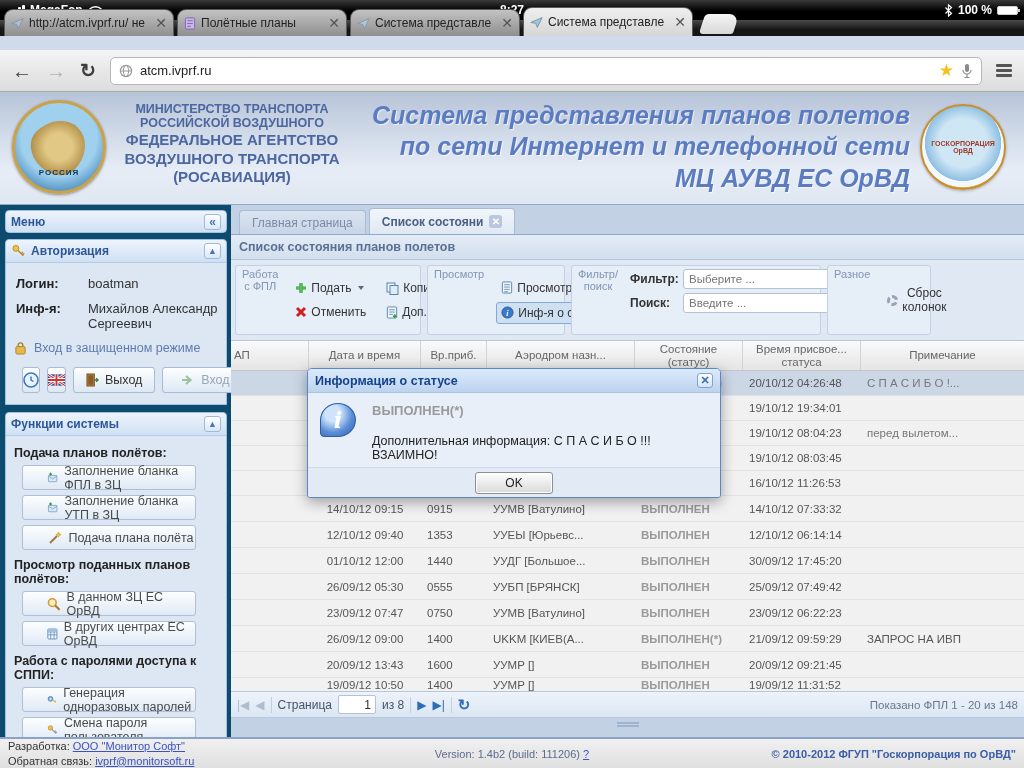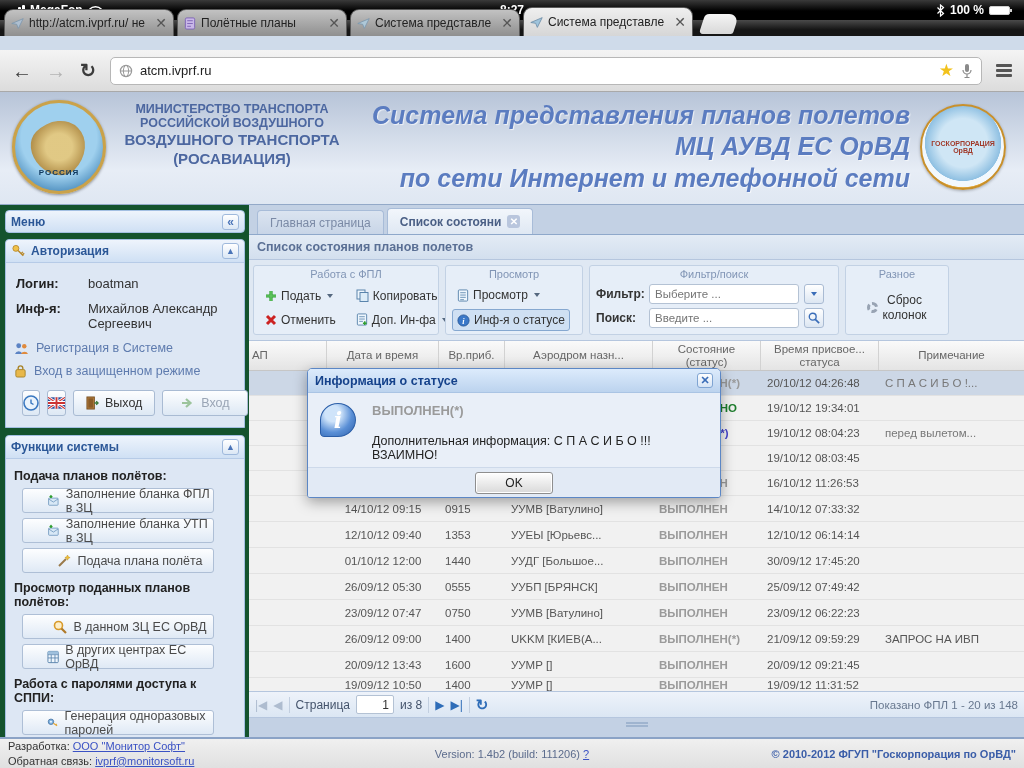--- a/index.html
+++ b/index.html
@@ -4,21 +4,21 @@
 <style>
   * { margin:0; padding:0; box-sizing:border-box; }
   html,body { width:1024px; height:768px; }
   body { font-family:"Liberation Sans", sans-serif; background:#000; }
   #page { position:relative; width:1024px; height:768px; overflow:hidden; background:#cfdbea; }
 
   
   .statusbar { position:absolute; left:0; top:0; width:1024px; height:20px; background:linear-gradient(#3a3a3a,#000 55%); color:#fff; display:flex; align-items:center; font-size:12px; font-weight:bold; }
   .sb-left { display:flex; align-items:center; gap:5px; padding-left:6px; }
   .sb-center { position:absolute; left:0; right:0; text-align:center; }
-  .sb-right { margin-left:auto; display:flex; align-items:center; gap:5px; padding-right:14px; }
+  .sb-right { margin-left:auto; display:flex; align-items:center; gap:5px; padding-right:6px; }
   .sig { display:flex; align-items:flex-end; gap:1px; }
   .sig i { display:block; width:3px; background:#fff; border-radius:1px; }
   .batt { width:21px; height:9px; border:1px solid #cfcfcf; border-radius:2px; background:#fff; position:relative; }
   .batt:after { content:""; position:absolute; right:-3px; top:2px; width:2px; height:3px; background:#cfcfcf; }
 
   
   .tabstrip { position:absolute; left:0; top:20px; width:1024px; height:16px; background:linear-gradient(#4a4a4a,#161616 60%); display:flex; align-items:flex-end; padding-left:4px; }
   .btab { position:relative; width:170px; height:27px; margin-right:3px; border-radius:9px 9px 0 0; background:linear-gradient(#c2c2c2,#8f8f8f); border:1px solid #5a5a5a; border-bottom:none; display:flex; align-items:center; padding:0 6px; gap:5px; font-size:12px; color:#222; }
   .btab.active { background:linear-gradient(#efefef,#d6d6d6); height:29px; }
   .btab .ttl { flex:1; white-space:nowrap; overflow:hidden; }
@@ -44,21 +44,21 @@
   .ministry .b { font-size:15px; line-height:1.25; }
   .apptitle { position:absolute; left:350px; top:8px; width:560px; text-align:right; font-style:italic; font-weight:bold; color:#5b7cc0; text-shadow:1px 1px 1px rgba(255,255,255,.7); }
   .apptitle div { font-size:25px; line-height:1.25; }
   .logo-right { position:absolute; right:18px; top:12px; width:86px; height:86px; border-radius:50%; background:radial-gradient(circle at 50% 45%, #cfe6f5 0 40%, #8fc0e2 62%, #f2f8fd 63% 72%, #e8b24a 73%); border:2px solid #c8902c; display:flex; align-items:center; justify-content:center; box-shadow:0 1px 3px rgba(0,0,0,.3); }
   .logo-right .txt { font-size:7px; font-weight:bold; color:#a03a2a; text-align:center; }
 
   
   .content { position:absolute; left:0; top:205px; width:1024px; height:532px; display:flex; background:#c3d1e4; }
 
   
-  .sidebar { width:249px; height:100%; padding:5px 4px 0 5px; background:#14532d; overflow:hidden; flex:none; }
+  .sidebar { width:231px; height:100%; padding:5px 4px 0 5px; background:#0c4a6e; overflow:hidden; flex:none; }
   .panelhdr { height:23px; background:linear-gradient(#eef4fc,#cfe0f4); border:1px solid #a3bfe2; border-radius:4px 4px 0 0; display:flex; align-items:center; padding:0 5px; color:#2b5797; font-weight:bold; font-size:12px; }
   .panelhdr .tool { margin-left:auto; width:17px; height:16px; background:linear-gradient(#fff,#dbe7f5); border:1px solid #9fb9dc; border-radius:3px; color:#4a74b8; font-size:9px; display:flex; align-items:center; justify-content:center; }
   .menubar { margin-bottom:6px; border-radius:4px; }
   .menubar .tool { font-size:12px; font-weight:bold; }
   .panel { border:1px solid #a3bfe2; border-radius:4px 4px 0 0; margin-bottom:7px; background:#dde7f4; }
   .panel .panelhdr { border:none; border-bottom:1px solid #b6cbe7; }
   .panelbody { padding:7px 6px; font-size:12px; color:#333; }
   .kv { display:flex; margin:6px 2px 10px 4px; }
   .kv .k { width:72px; font-weight:bold; font-size:13px; color:#222; }
   .kv .v { flex:1; font-size:13px; color:#333; }
@@ -73,21 +73,21 @@
   
   .main { flex:1; height:100%; position:relative; padding-top:3px; }
   .maintabs { height:27px; display:flex; align-items:flex-end; padding-left:8px; border-bottom:1px solid #8ea8ca; }
   .mtab { height:24px; padding:0 12px; display:flex; align-items:center; gap:6px; font-size:12px; color:#7b8aa6; background:linear-gradient(#dbe4f0,#c8d5e7); border:1px solid #a8bcd8; border-bottom:none; border-radius:4px 4px 0 0; margin-right:3px; }
   .mtab.active { background:linear-gradient(#f2f6fb,#dfe8f3); color:#4a5f85; font-weight:bold; height:26px; }
   .mtab .x { width:13px; height:13px; border-radius:3px; background:#b9c6dd; color:#fff; font-size:10px; line-height:13px; text-align:center; }
   .ptitle { height:25px; background:linear-gradient(#e3ebf5,#d3dfee); border-bottom:1px solid #b5c6de; display:flex; align-items:center; padding:0 8px; font-weight:bold; font-size:12.5px; color:#5a6f94; }
 
   
   .tbar { height:81px; background:#dfe8f3; border-bottom:1px solid #b5c6de; display:flex; gap:6px; padding:5px 4px; }
-  .tgroup { border:1px solid #c2d1e4; border-radius:3px; background:#e6eef8; display:flex; flex-direction:column; }
+  .tgroup { border:1px solid #c2d1e4; border-radius:3px; background:#e6eef8; display:flex; flex-direction:row; }
   .tgtitle { text-align:center; font-size:11px; color:#8195b5; padding:2px 6px 1px; }
   .tgbody { flex:1; display:flex; align-items:center; padding:2px 6px; gap:4px; }
   .tbtn { display:flex; align-items:center; gap:4px; font-size:12px; color:#333; padding:3px 4px; border:1px solid transparent; border-radius:3px; white-space:nowrap; }
   .tbtn.pressed { background:#cfe0f3; border-color:#86a8d0; }
   .g2col { display:grid; grid-template-columns:auto auto; gap:2px 10px; }
   .g1col { display:flex; flex-direction:column; gap:3px; align-items:flex-start; }
   .caret { width:0; height:0; border-left:3.5px solid transparent; border-right:3.5px solid transparent; border-top:4px solid #55687f; margin-left:2px; }
   .frow { display:flex; align-items:center; gap:5px; margin:1px 0; }
   .flabel { font-size:12px; font-weight:bold; color:#333; width:48px; }
   .finput { width:150px; height:20px; background:#fff; border:1px solid #b4c2d4; border-radius:3px; font-size:11.5px; color:#9aa3af; font-family:"Liberation Sans",sans-serif; padding:0 5px; }
@@ -230,27 +230,28 @@
   </div>
 
   <div class="appheader">
     <div class="logo-left">
       <div class="emblem"></div>
       <div class="txt">РОССИЯ</div>
     </div>
     <div class="ministry">
       <div class="s">МИНИСТЕРСТВО ТРАНСПОРТА</div>
       <div class="s">РОССИЙСКОЙ ВОЗДУШНОГО</div>
+      <div class="b">ФЕДЕРАЛЬНОЕ АГЕНТСТВО</div>
       <div class="b">ВОЗДУШНОГО ТРАНСПОРТА</div>
       <div class="b">(РОСАВИАЦИЯ)</div>
     </div>
     <div class="apptitle">
       <div>Система представления планов полетов</div>
+      <div>по сети Интернет и телефонной сети</div>
       <div>МЦ АУВД ЕС ОрВД</div>
-      <div>по сети Интернет и телефонной сети</div>
     </div>
     <div class="logo-right">
       <div class="txt">ГОСКОРПОРАЦИЯ ОрВД</div>
     </div>
   </div>
 
   <div class="content">
 
     <div class="sidebar">
       <div class="panelhdr menubar">
@@ -268,29 +269,20 @@
           <span class="tool">▲</span>
         </div>
         <div class="panelbody">
           <div class="kv">
             <span class="k">Логин:</span>
             <span class="v">boatman</span>
           </div>
           <div class="kv">
             <span class="k">Инф-я:</span>
             <span class="v">Михайлов Александр Сергеевич</span>
-          </div>
-          <div class="slink">
-            <svg class="ic" width="15" height="13" viewBox="0 0 16 14">
-                <circle cx="5" cy="4" r="2.6" fill="#5b83c4"></circle>
-                <path d="M1 13 a4.2 4.2 0 0 1 8 0 Z" fill="#5b83c4"></path>
-                <circle cx="11" cy="4.5" r="2.4" fill="#e08a3c"></circle>
-                <path d="M7.5 13 a4 4 0 0 1 7.5 0 Z" fill="#e08a3c"></path>
-              </svg>
-            <span>Регистрация в Системе</span>
           </div>
           <div class="slink">
             <svg class="ic" width="13" height="14" viewBox="0 0 14 15">
                 <rect x="2" y="6" width="10" height="8" rx="1.5" fill="#e8b84a" stroke="#a8842a"></rect>
                 <path d="M4.5 6 V4.5 a2.5 2.5 0 0 1 5 0 V6" stroke="#a8842a" stroke-width="1.5" fill="none"></path>
               </svg>
             <span>Вход в защищенном режиме</span>
           </div>
           <div class="btnrow">
             <span class="sqbtn">

